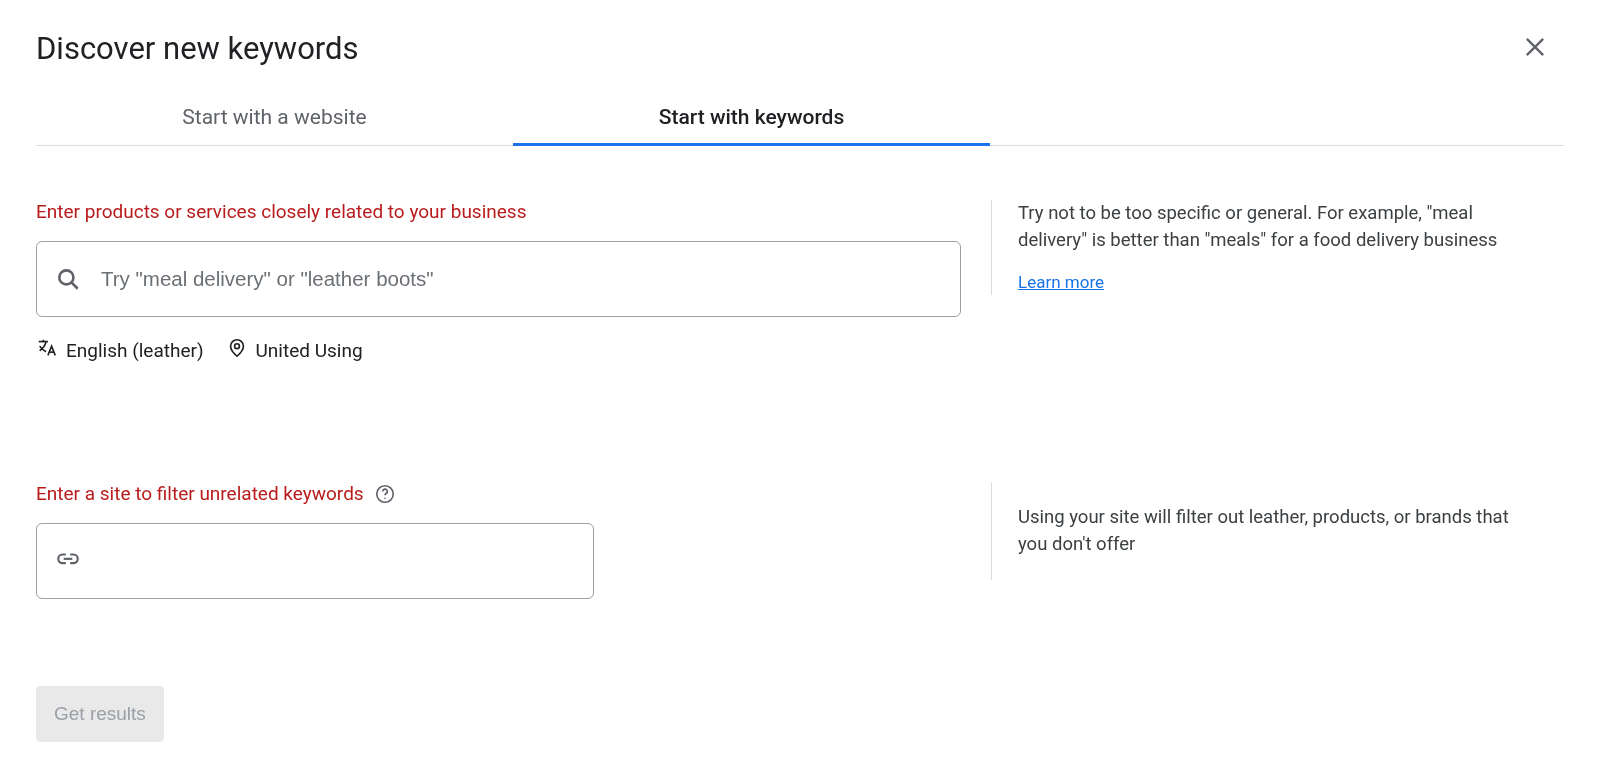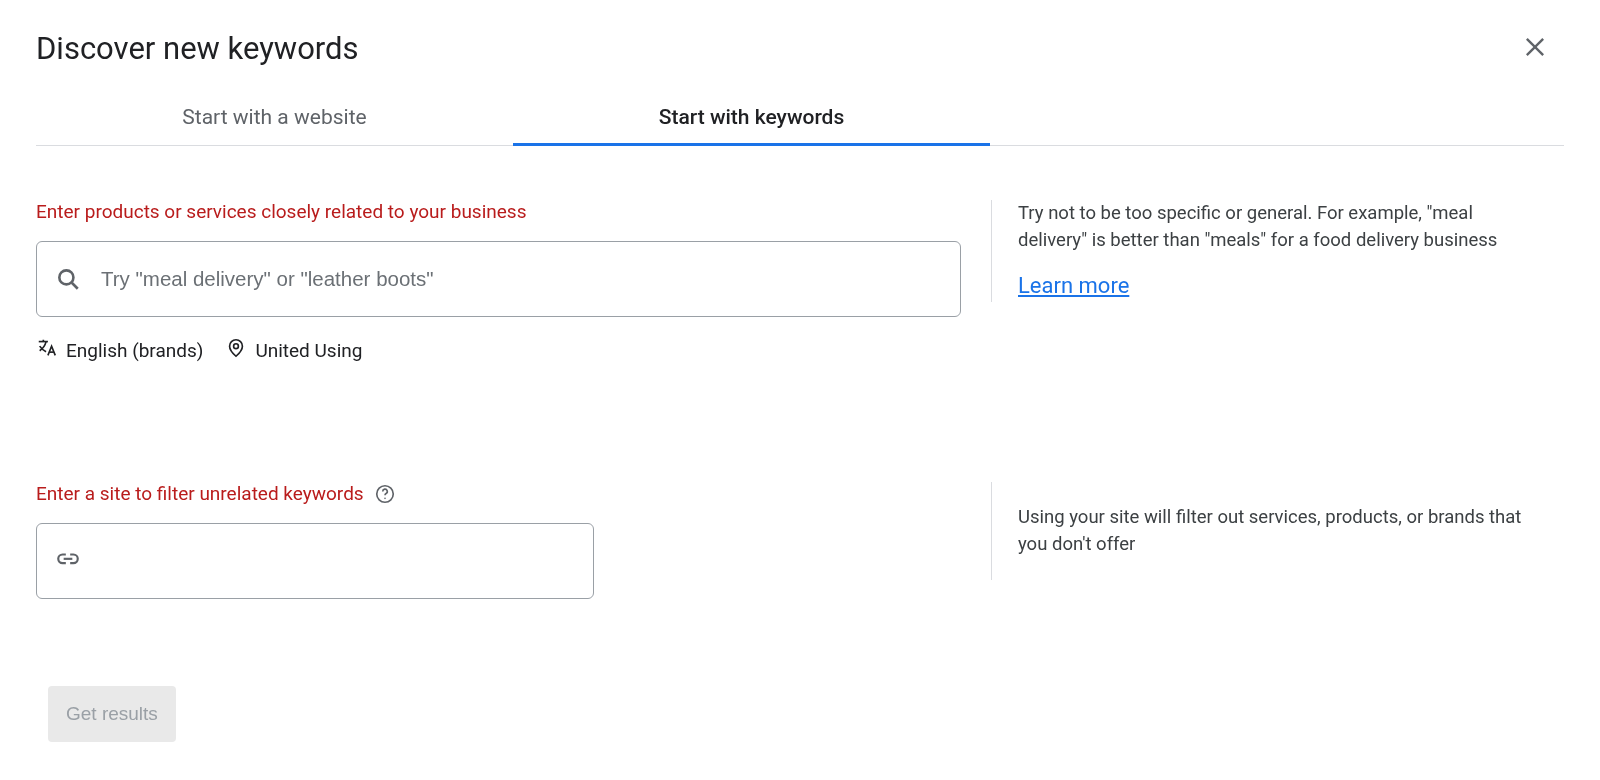--- a/index.html
+++ b/index.html
@@ -125,32 +125,32 @@
 
   .section2 { margin-top: 118px; }
   .help-icon { color: #5f6368; display:flex; }
   .help-icon svg { width: 22px; height: 22px; }
 
   .learn-link {
     display: inline-block;
     margin-top: 16px;
     color: #1a73e8;
     text-decoration: underline;
-    font-size: 22px;
+    font-size: 17px;
     cursor: pointer;
   }
 
   .right-col.site {
     padding-top: 22px;
     padding-bottom: 22px;
   }
 
   .get-results {
     position: absolute;
-    left: 48px;
+    left: 36px;
     bottom: 38px;
     padding: 17px 18px;
     font-size: 19px;
     background: #e9e9e9;
     color: #9aa0a6;
     border: none;
     border-radius: 4px;
     cursor: not-allowed;
   }
 </style>
@@ -192,21 +192,21 @@
           <span>
             <svg viewBox="0 0 24 24" fill="none" stroke="currentColor" stroke-width="1.8">
               <path d="M3 5h10"></path>
                 <path d="M8 3v2"></path>
                 <path d="M11 5c-1 4-4 8-7 10"></path>
                 <path d="M4 10c2 3 5 5 7 6"></path>
               <path d="M13 20l4-10 4 10"></path>
                 <path d="M14.5 16.5h5"></path>
             </svg>
           </span>
-          <span>English (brands)</span>
+          <span>English (leather)</span>
         </div>
         <div class="item">
           <span>
             <svg viewBox="0 0 24 24" fill="none" stroke="currentColor" stroke-width="1.8">
               <path d="M12 21s-7-6.2-7-11a7 7 0 1 1 14 0c0 4.8-7 11-7 11z"></path>
                 <circle cx="12" cy="10" r="2.6"></circle>
             </svg>
           </span>
           <span>United Using</span>
         </div>
@@ -234,19 +234,19 @@
         <span class="input-icon">
           <svg viewBox="0 0 24 24" fill="none" stroke="currentColor" stroke-width="2">
             <path d="M10 14H7a4 4 0 0 1 0-8h3"></path>
               <path d="M14 6h3a4 4 0 0 1 0 8h-3"></path>
               <line x1="8" y1="10" x2="16" y2="10"></line>
           </svg>
         </span>
       </div>
     </div>
     <div class="right-col site">
-      <div>Using your site will filter out services, products, or brands that you don't offer</div>
+      <div>Using your site will filter out leather, products, or brands that you don't offer</div>
     </div>
   </div>
 
   <button class="get-results" disabled="">Get results</button>
 
 </div>
 
 </body></html>

